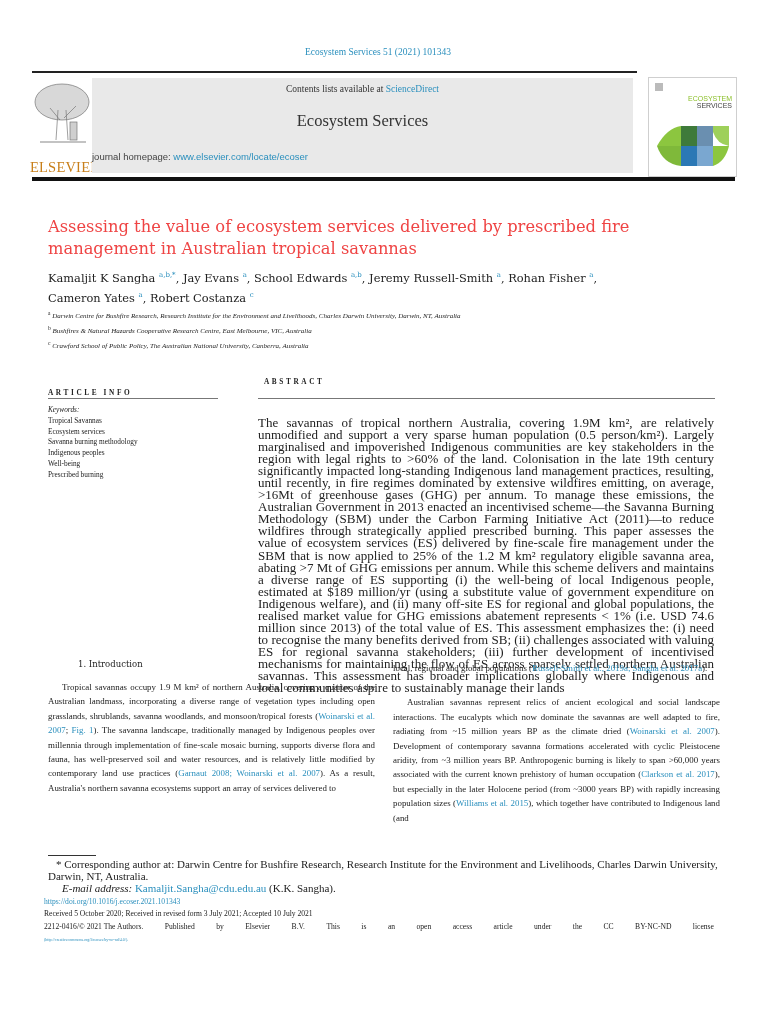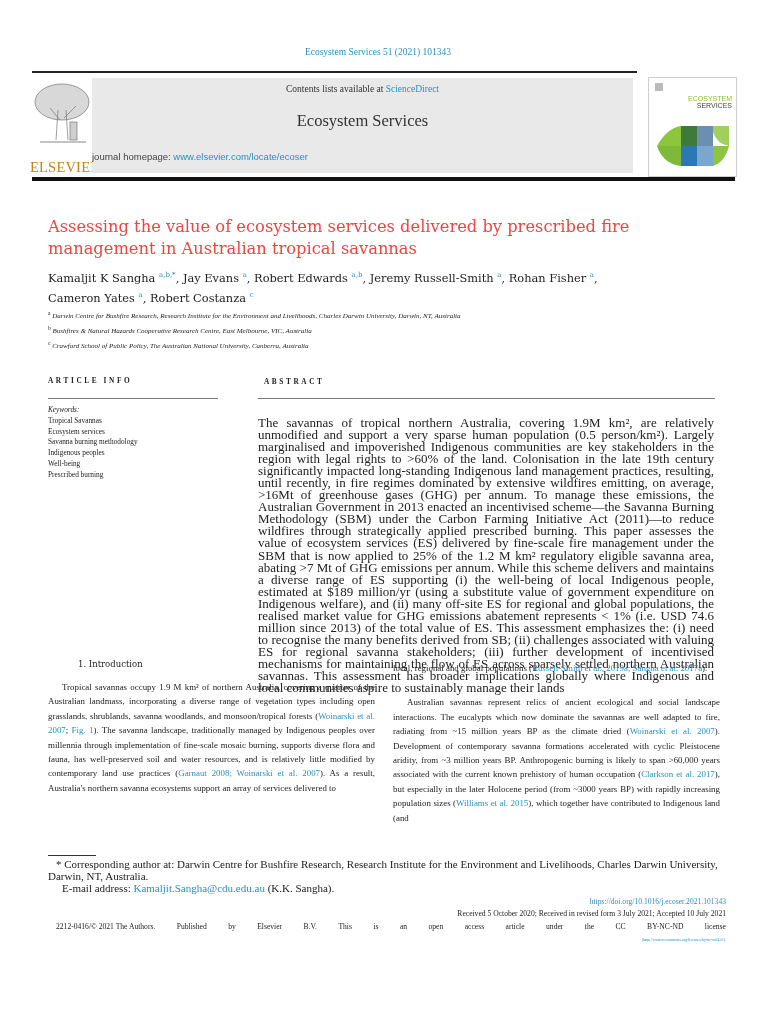--- a/index.html
+++ b/index.html
@@ -26,41 +26,41 @@
   #bottom-rule { top: 177px; left: 32px; width: 703px; height: 4px; background: #111; }
 
   
   #paper-title { top: 216px; left: 48px; width: 650px; font-family: "DejaVu Serif", serif; font-size: 16.3px; line-height: 22px; color: #ef4444; }
   #authors { top: 267px; left: 48px; width: 640px; font-family: "DejaVu Serif", serif; font-size: 11.4px; line-height: 17px; color: #222; }
   sup.aff { color: #2a8fbd; font-size: 7px; }
   #affiliations { top: 308px; left: 48px; width: 640px; font-style: italic; font-size: 7px; line-height: 11.5px; color: #222; }
   #affiliations sup { font-style: normal; font-size: 5.5px; }
 
   
-  #info-head { top: 376px; left: 48px; font-size: 7.3px; letter-spacing: 2.6px; font-weight: bold; color: #222; }
+  #info-head { top: 388px; left: 48px; font-size: 7.3px; letter-spacing: 2.6px; font-weight: bold; color: #222; }
   #info-rule { top: 398px; left: 48px; width: 170px; height: 1px; background: #777; }
   #keywords { top: 405px; left: 48px; width: 180px; font-size: 7.3px; line-height: 10.8px; color: #222; }
   #keywords .kw-label { font-style: italic; }
   #abs-head { top: 377px; left: 258px; font-size: 7.3px; letter-spacing: 2.6px; font-weight: bold; color: #222; margin-left: 6px; }
   #abs-rule { top: 398px; left: 258px; width: 457px; height: 1px; background: #777; }
   #abstract { top: 404px; left: 258px; width: 456px; font-size: 13px; line-height: 12.05px; text-align: justify; color: #222; margin-top: 13px; }
 
   
   #sec-head { top: 659px; left: 48px; font-family: "DejaVu Serif", serif; font-size: 8.5px; color: #222; margin-left: 30px; }
   .col { font-size: 8.9px; line-height: 14.4px; text-align: justify; color: #222; }
   #col-left { top: 680px; left: 48px; width: 327px; text-indent: 14px; }
   #col-right { top: 661px; left: 393px; width: 327px; }
   #col-right p { margin: 0; }
   #col-right p.indent { text-indent: 14px; margin-top: 20px; }
 
   
   #foot-rule { top: 855px; left: 48px; width: 48px; height: 1px; background: #333; }
   #footnotes { top: 858px; left: 48px; width: 670px; font-size: 11px; line-height: 12px; color: #222; }
-  #footnotes .email-label { margin-left: 14px; margin-top: 38px; }
-  #doi-block { top: 896px; left: 56px; width: 670px; font-size: 7.6px; line-height: 12.4px; color: #222; text-align: right; }
+  #footnotes .email-label { font-style: italic; margin-left: 14px; margin-top: 38px; }
+  #doi-block { top: 896px; left: 44px; width: 670px; font-size: 7.6px; line-height: 12.4px; color: #222; }
   #license-line { display: flex; justify-content: space-between; }
   #license-url { font-size: 4px; line-height: 8px; color: #2a8fbd; }
 </style>
 </head>
 <body>
 
 <div id="running-head" class="abs"><a>Ecosystem Services 51 (2021) 101343</a></div>
 <div id="top-rule" class="abs"></div>
 
 <div id="elsevier-logo" class="abs">
@@ -101,21 +101,21 @@
     <path d="M56 20 L72 20 Q68 36 56 40 Z" fill="#8cc63f"></path>
   </svg>
 </div>
 <div id="bottom-rule" class="abs"></div>
 
 <div id="paper-title" class="abs">Assessing the value of ecosystem services delivered by prescribed fire management in Australian tropical savannas</div>
 
 <div id="authors" class="abs">
   <span><span>Kamaljit K Sangha</span> <sup class="aff">a,b,*</sup></span>,
   <span><span>Jay Evans</span> <sup class="aff">a</sup></span>,
-  <span><span>Robert Edwards</span> <sup class="aff">a,b</sup></span>,
+  <span><span>School Edwards</span> <sup class="aff">a,b</sup></span>,
   <span><span>Jeremy Russell-Smith</span> <sup class="aff">a</sup></span>,
   <span><span>Rohan Fisher</span> <sup class="aff">a</sup></span>,<br>
   <span><span>Cameron Yates</span> <sup class="aff">a</sup></span>,
   <span><span>Robert Costanza</span> <sup class="aff">c</sup></span>
 </div>
 
 <div id="affiliations" class="abs">
   <div><sup>a</sup> <span>Darwin Centre for Bushfire Research, Research Institute for the Environment and Livelihoods, Charles Darwin University, Darwin, NT, Australia</span></div>
   <div><sup>b</sup> <span>Bushfires &amp; Natural Hazards Cooperative Research Centre, East Melbourne, VIC, Australia</span></div>
   <div><sup>c</sup> <span>Crawford School of Public Policy, The Australian National University, Canberra, Australia</span></div>

